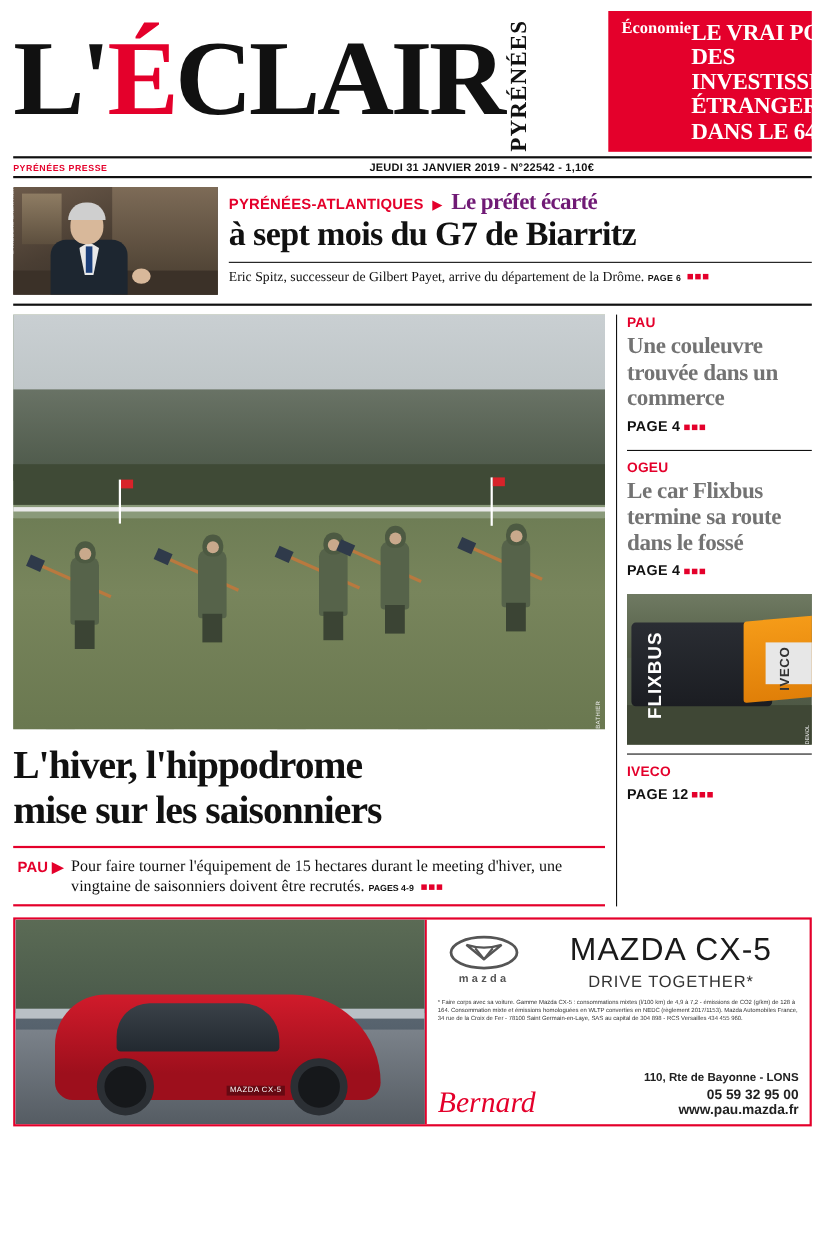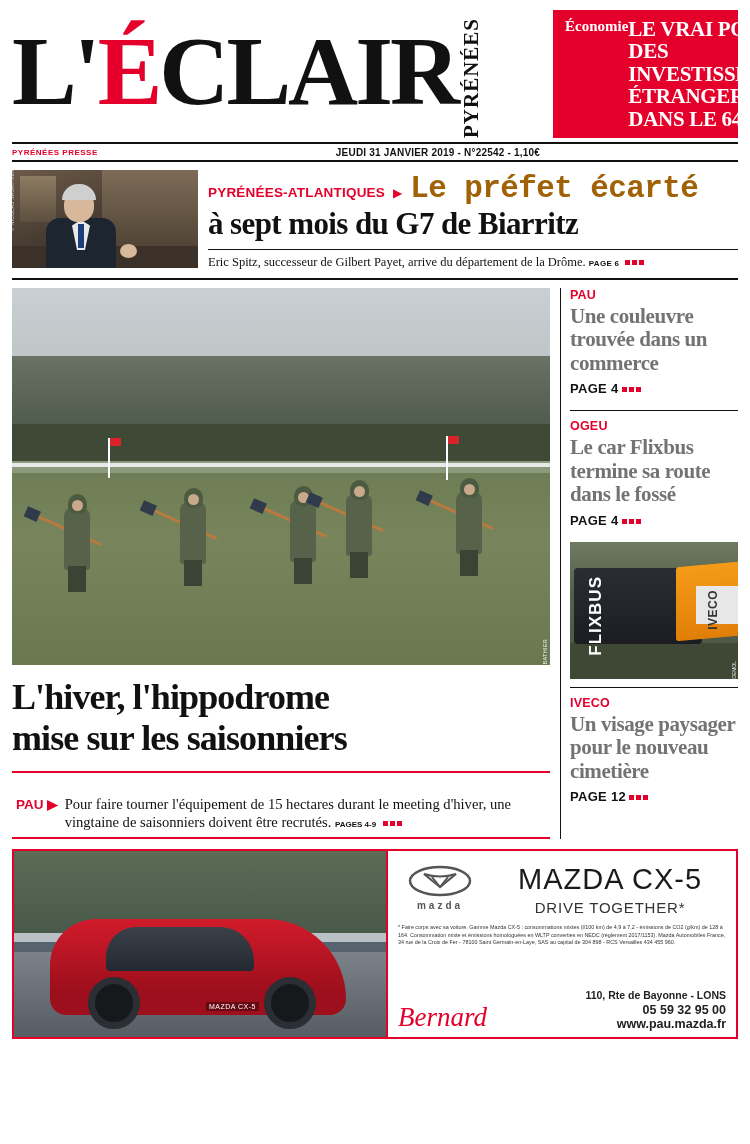--- a/index.html
+++ b/index.html
@@ -185,26 +185,26 @@
   }
   .ts-kicker {
     color: #e4002b;
     font-weight: bold;
     font-size: 13.5px;
     letter-spacing: 0.2px;
     white-space: nowrap;
   }
   .ts-arrow { color: #e4002b; font-size: 12px; }
   .ts-headline {
-    font-family: Liberation Mono, monospace;
-    font-weight: bold;
-    font-size: 31px;
+    font-family: Liberation Serif, serif;
+    font-weight: bold;
+    font-size: 21px;
     line-height: 1.1;
     letter-spacing: -0.6px;
-    color: #a16207;
+    color: #701a75;
   }
   .ts-head2 {
     font-family: "Liberation Serif", serif;
     font-weight: bold;
     font-size: 31px;
     line-height: 1.12;
     letter-spacing: -0.6px;
     color: #111;
     margin-top: 1px;
   }
@@ -310,21 +310,21 @@
     font-size: 36px;
     line-height: 1.14;
     letter-spacing: -0.9px;
     color: #111;
     margin-top: 12px;
   }
   .lead-strap {
     margin-top: 12px;
     border-top: 2px solid #e4002b;
     border-bottom: 2px solid #e4002b;
-    padding: 22px 4px 6px 4px;
+    padding: 8px 4px 6px 4px;
     display: flex;
     gap: 7px;
     align-items: flex-start;
   }
   .lead-strap-kicker {
     color: #e4002b;
     font-weight: bold;
     font-size: 13.5px;
     white-space: nowrap;
     padding-top: 1px;
@@ -676,21 +676,20 @@
         <div class="bus-white"></div>
         <div class="bus-word">FLIXBUS</div>
         <div class="bus-word2">IVECO</div>
         <div class="bus-credit">© ÉRIC DEMOL</div>
       </div>
 
       <div class="rc-rule"></div>
 
       <div class="rc-item">
         <div class="rc-kicker">IVECO</div>
-        <div class="rc-title">Un visage paysager pour le nouveau cimetière</div>
         <div class="rc-page"><span>PAGE 12</span><span class="bars-red">
               <i></i>
               <i></i>
               <i></i>
             </span></div>
       </div>
 
     </div>
   </div>
 

